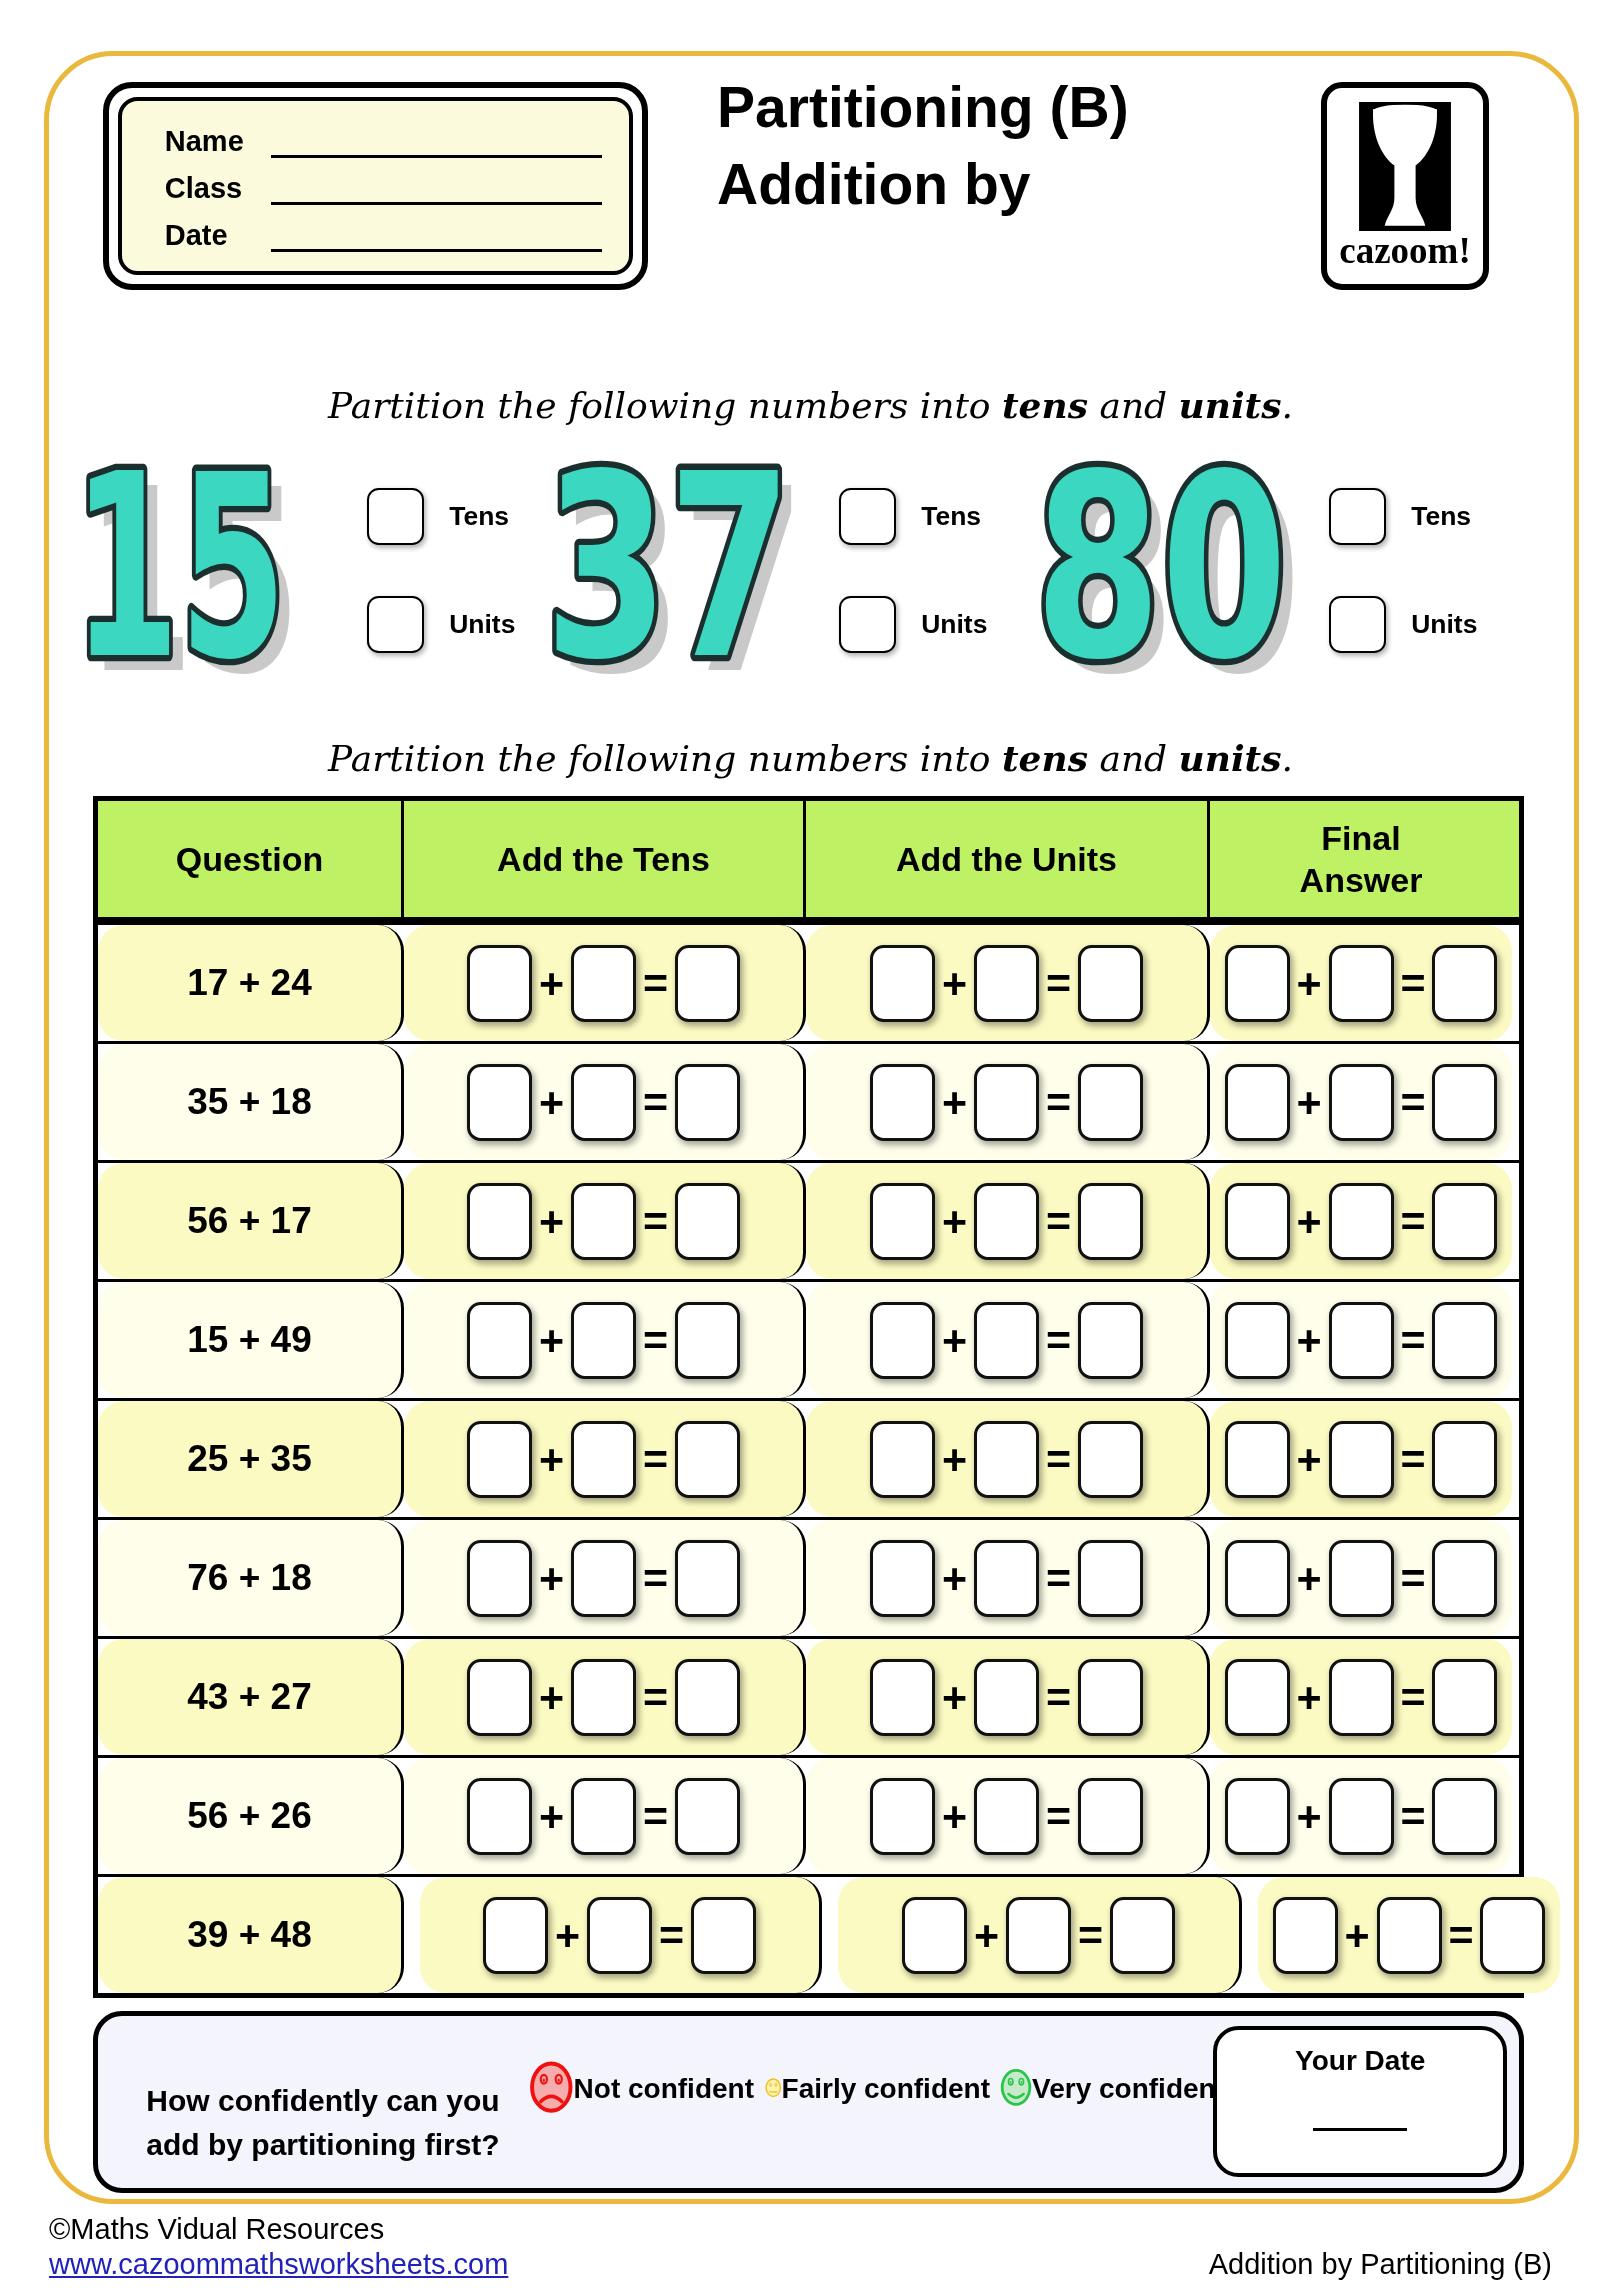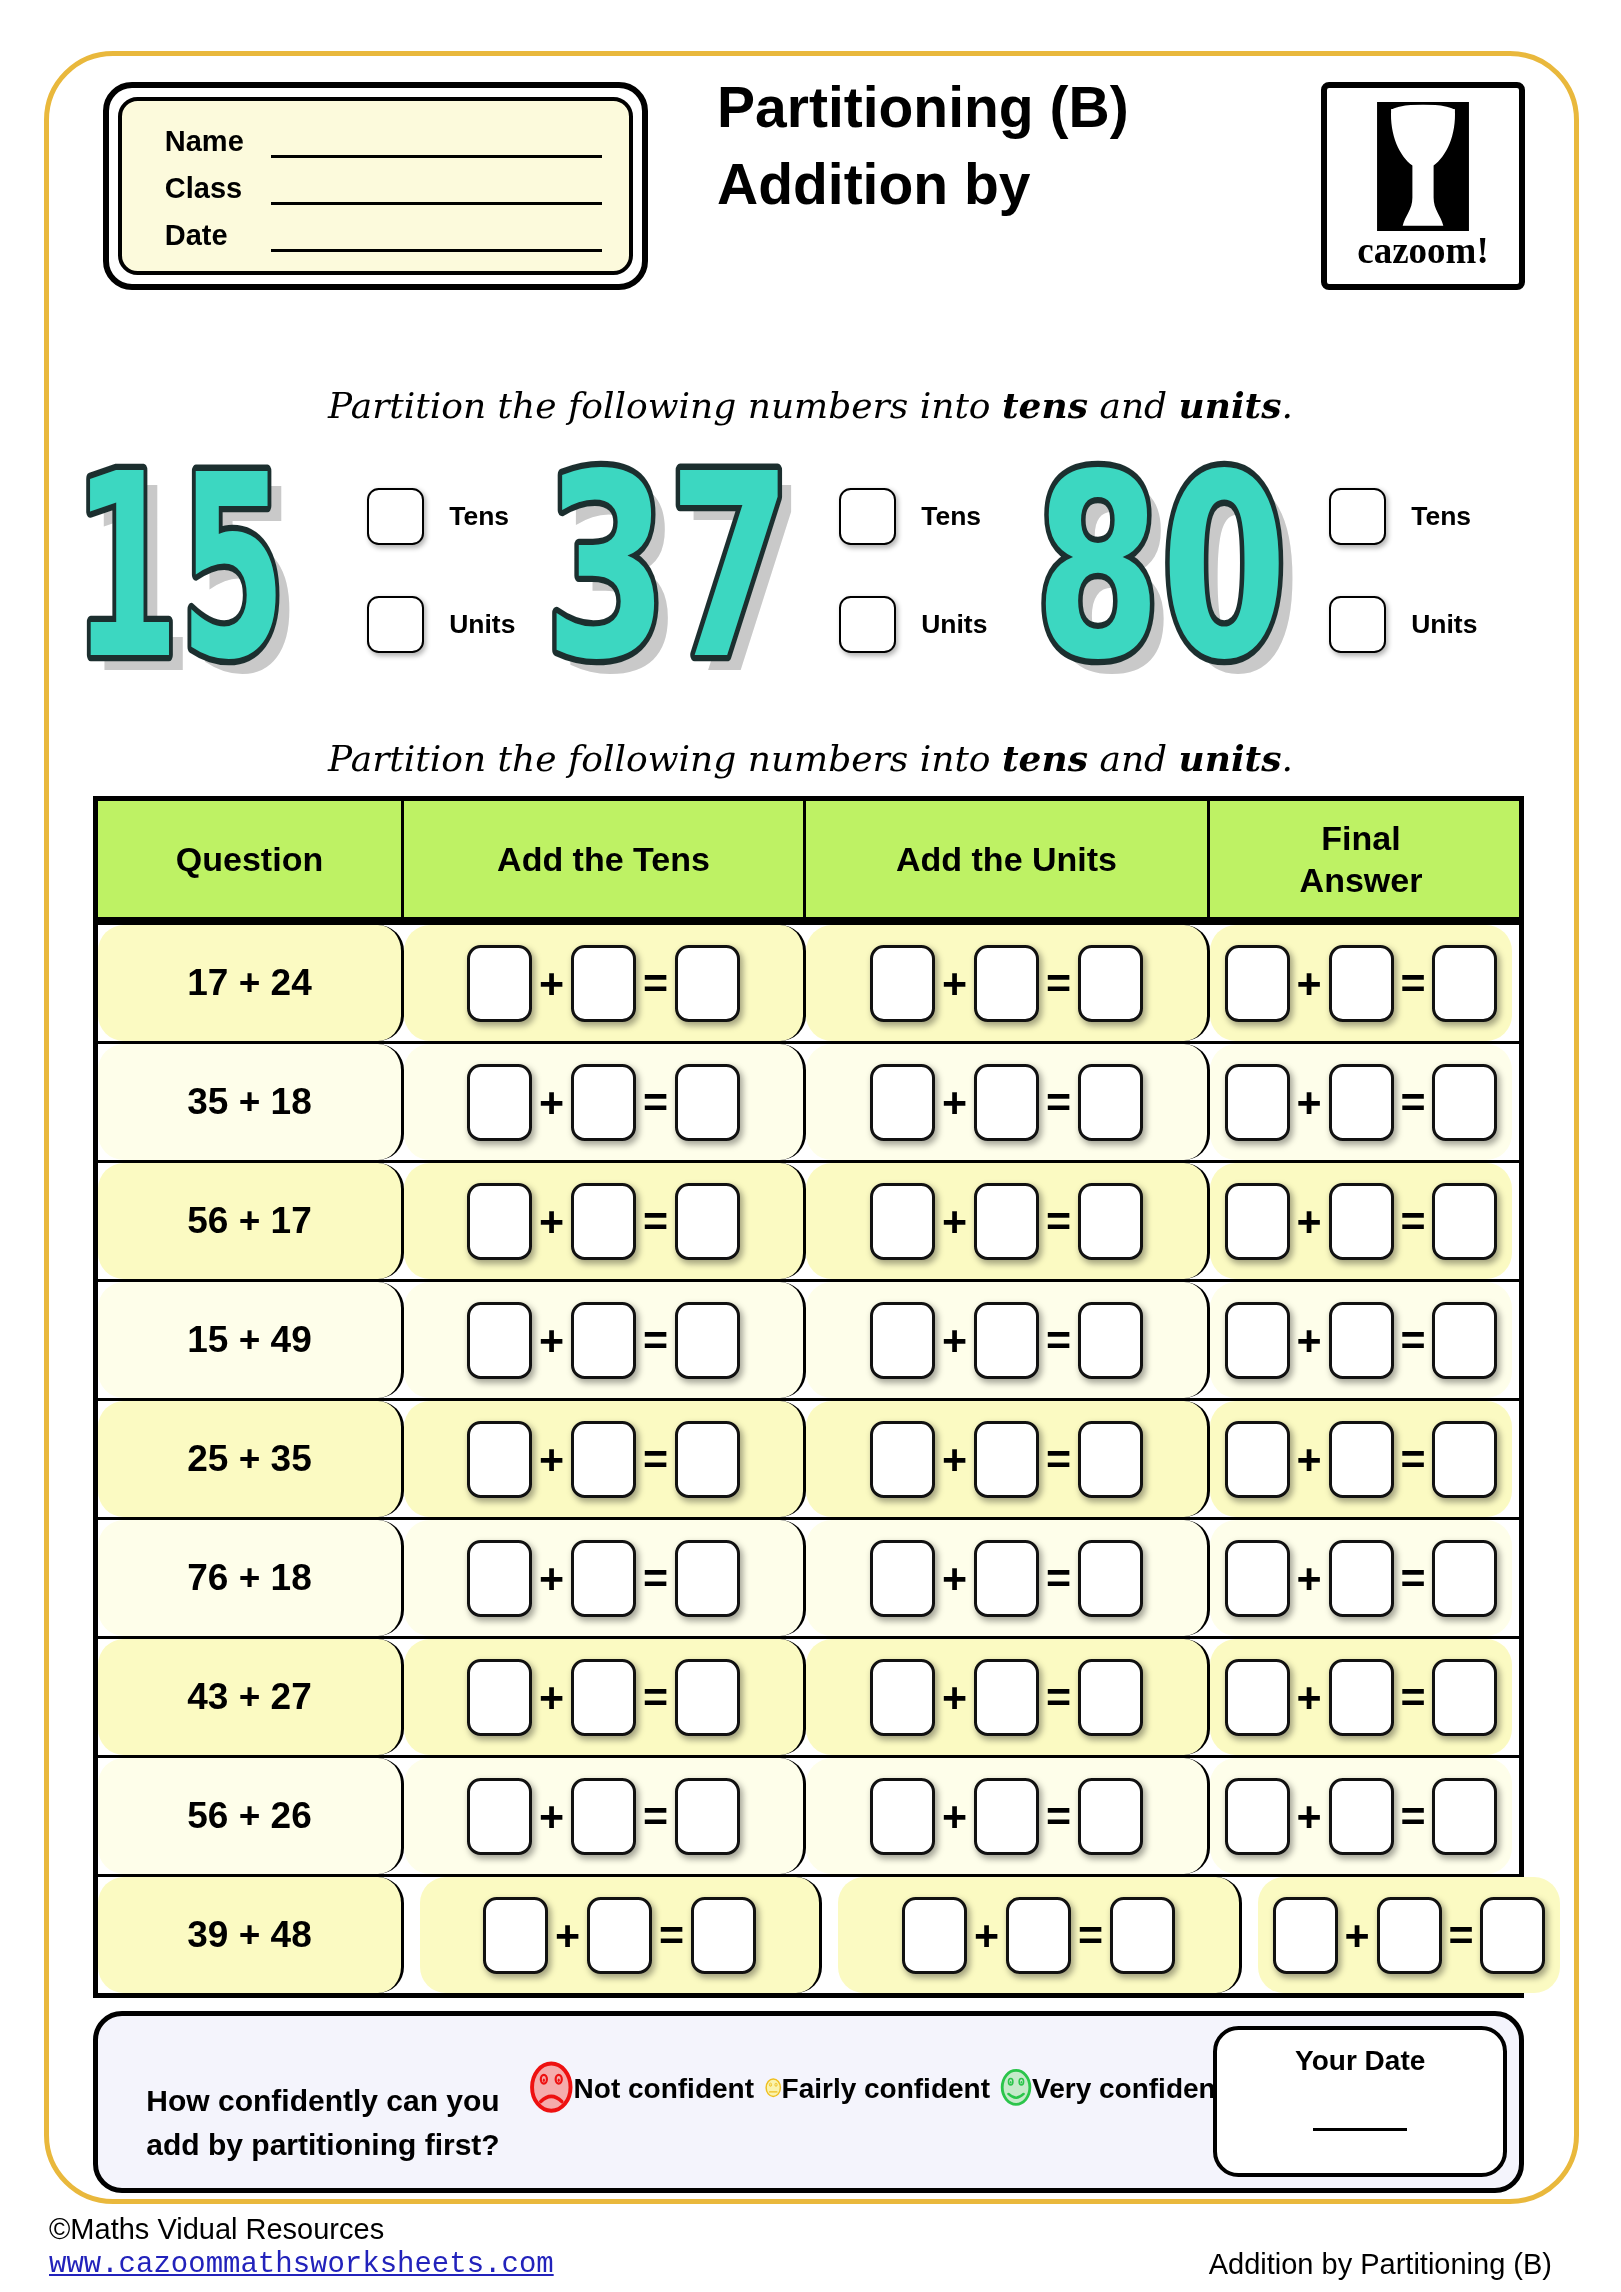--- a/index.html
+++ b/index.html
@@ -18,21 +18,21 @@
                  background:#FCFADC;box-sizing:border-box;padding:21.6px 27.4px 9.8px 43px;
                  display:flex;flex-direction:column;justify-content:space-between;}
   .field-row{display:flex;align-items:flex-end;margin-bottom:9.8px;}
   .field-label{font-weight:bold;font-size:29px;width:106px;}
   .field-line{flex:1;max-width:345px;border-bottom:3.9px solid #000;height:33px;}
 
   
   .title{left:717px;top:69px;width:608px;font-weight:bold;font-size:57px;line-height:1.35;}
 
   
-  .logo{left:1321px;top:82px;width:204px;height:208px;border:6.9px solid #000;border-radius:8px;
+  .logo{left:1321px;top:82px;width:168px;height:208px;border:6.9px solid #000;border-radius:21px;
         box-sizing:border-box;background:#fff;display:flex;flex-direction:column;
         align-items:center;justify-content:flex-start;padding-top:13.7px;}
   .logo-text{font-family:"Liberation Serif",serif;font-weight:bold;font-size:37px;margin-top:-2px;}
 
   
   .instruction{left:0;width:1621px;text-align:center;
                font-family:"DejaVu Serif",serif;font-style:italic;font-size:36px;}
   .instr-1{top:384px;}
   .instr-2{top:737px;}
   .instruction b{font-weight:bold;}
@@ -85,21 +85,21 @@
   .face-label{font-weight:bold;font-size:28px;margin-top:2px;white-space:nowrap;}
   .facesvg{stroke:var(--stroke);fill:var(--fill);}
   .score-box{position:absolute;right:11.8px;top:9.8px;width:294px;height:151px;background:#fff;
              border:4.9px solid #000;border-radius:25.5px;display:flex;flex-direction:column;
              align-items:center;padding-top:15.7px;box-sizing:border-box;}
   .score-title{font-weight:bold;font-size:28px;}
   .score-line{width:94px;border-bottom:3.9px solid #000;height:51px;}
 
   
   .footer-copy{left:49px;top:2213px;font-size:29px;}
-  .footer-link{left:49px;top:2248px;font-size:29px;color:#2222BB;text-decoration:underline;font-family:Liberation Mono, monospace;}
+  .footer-link{left:49px;top:2248px;font-size:29px;color:#2222BB;text-decoration:underline;}
   .footer-title{right:69px;top:2248px;font-size:29px;}
 </style>
 </head>
 <body>
 
 <div class="abs frame"></div>
 
 <div class="abs namebox-outer">
   <div class="namebox-inner">
     <div class="field-row">

